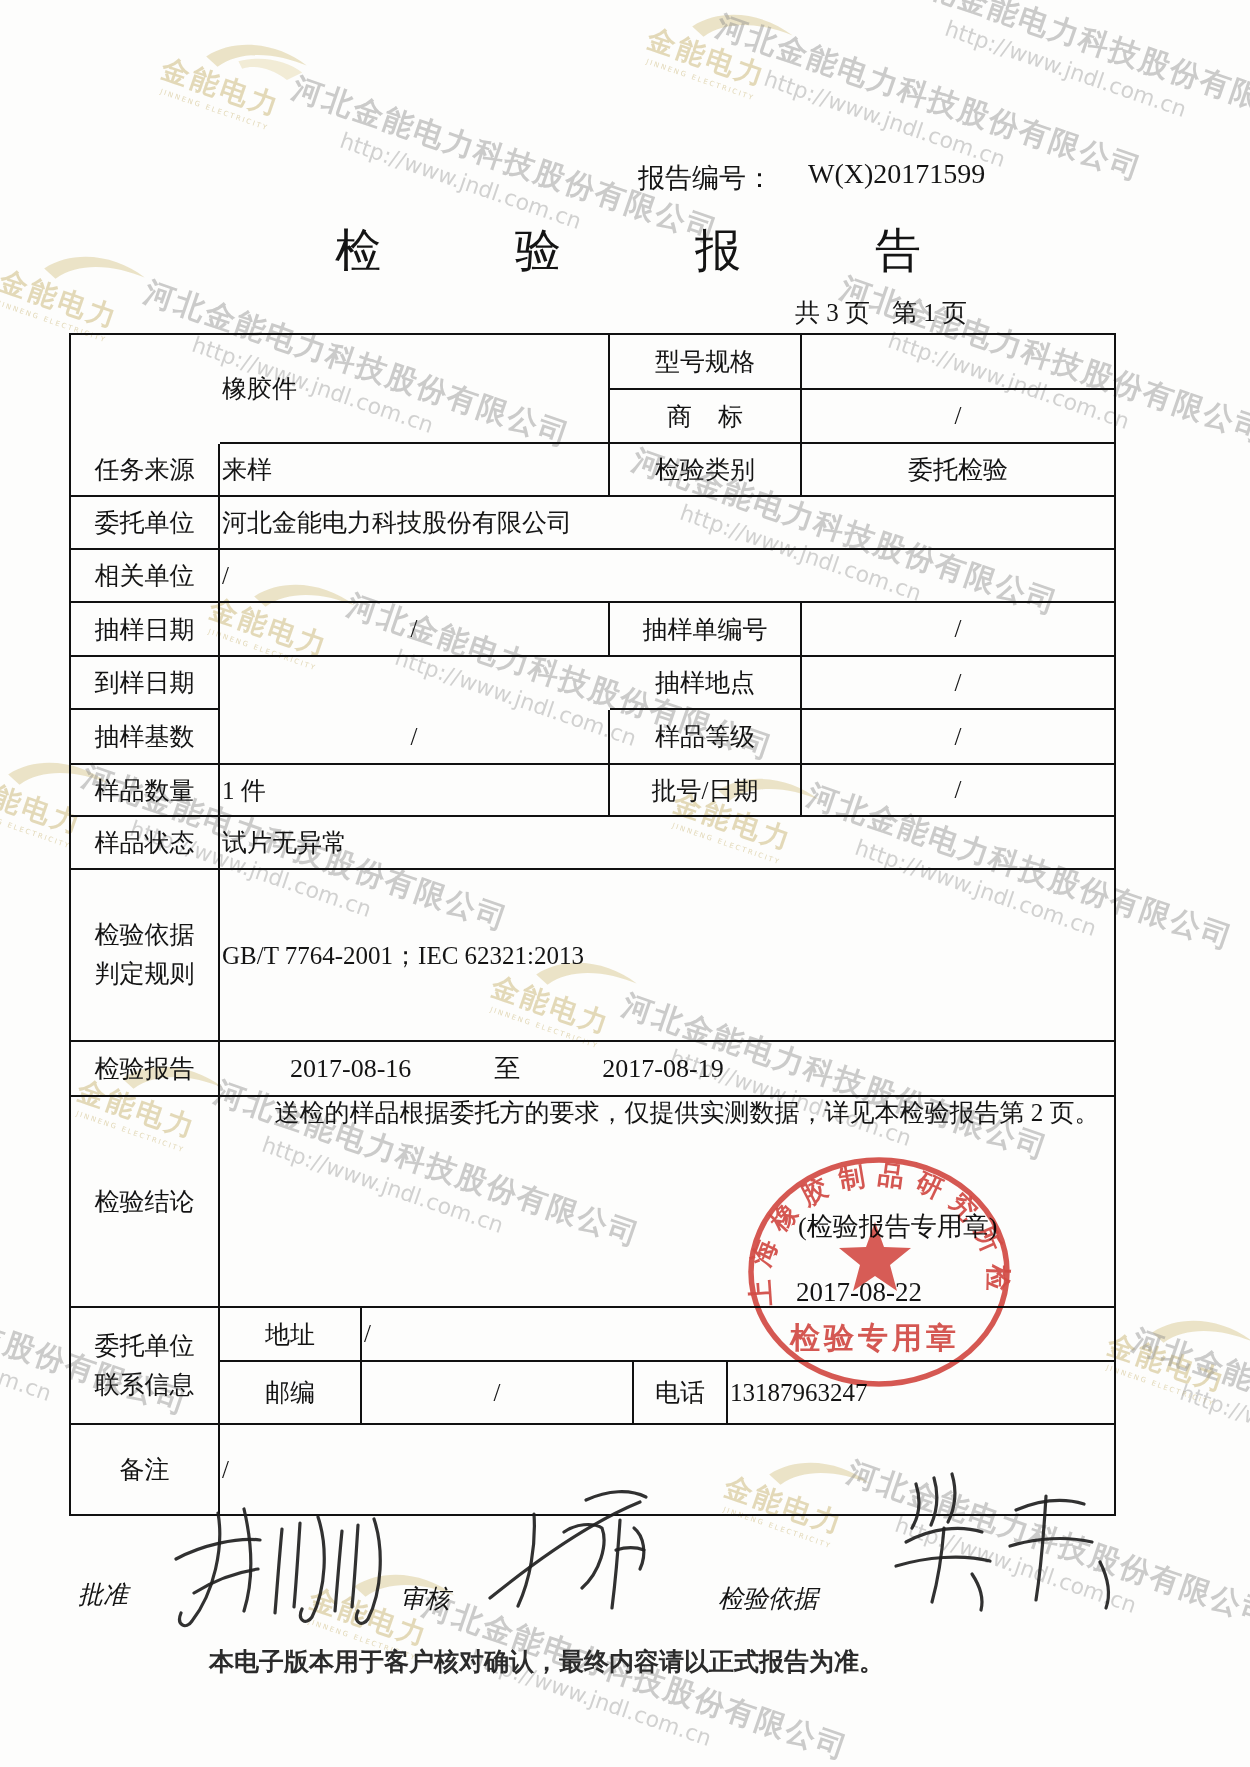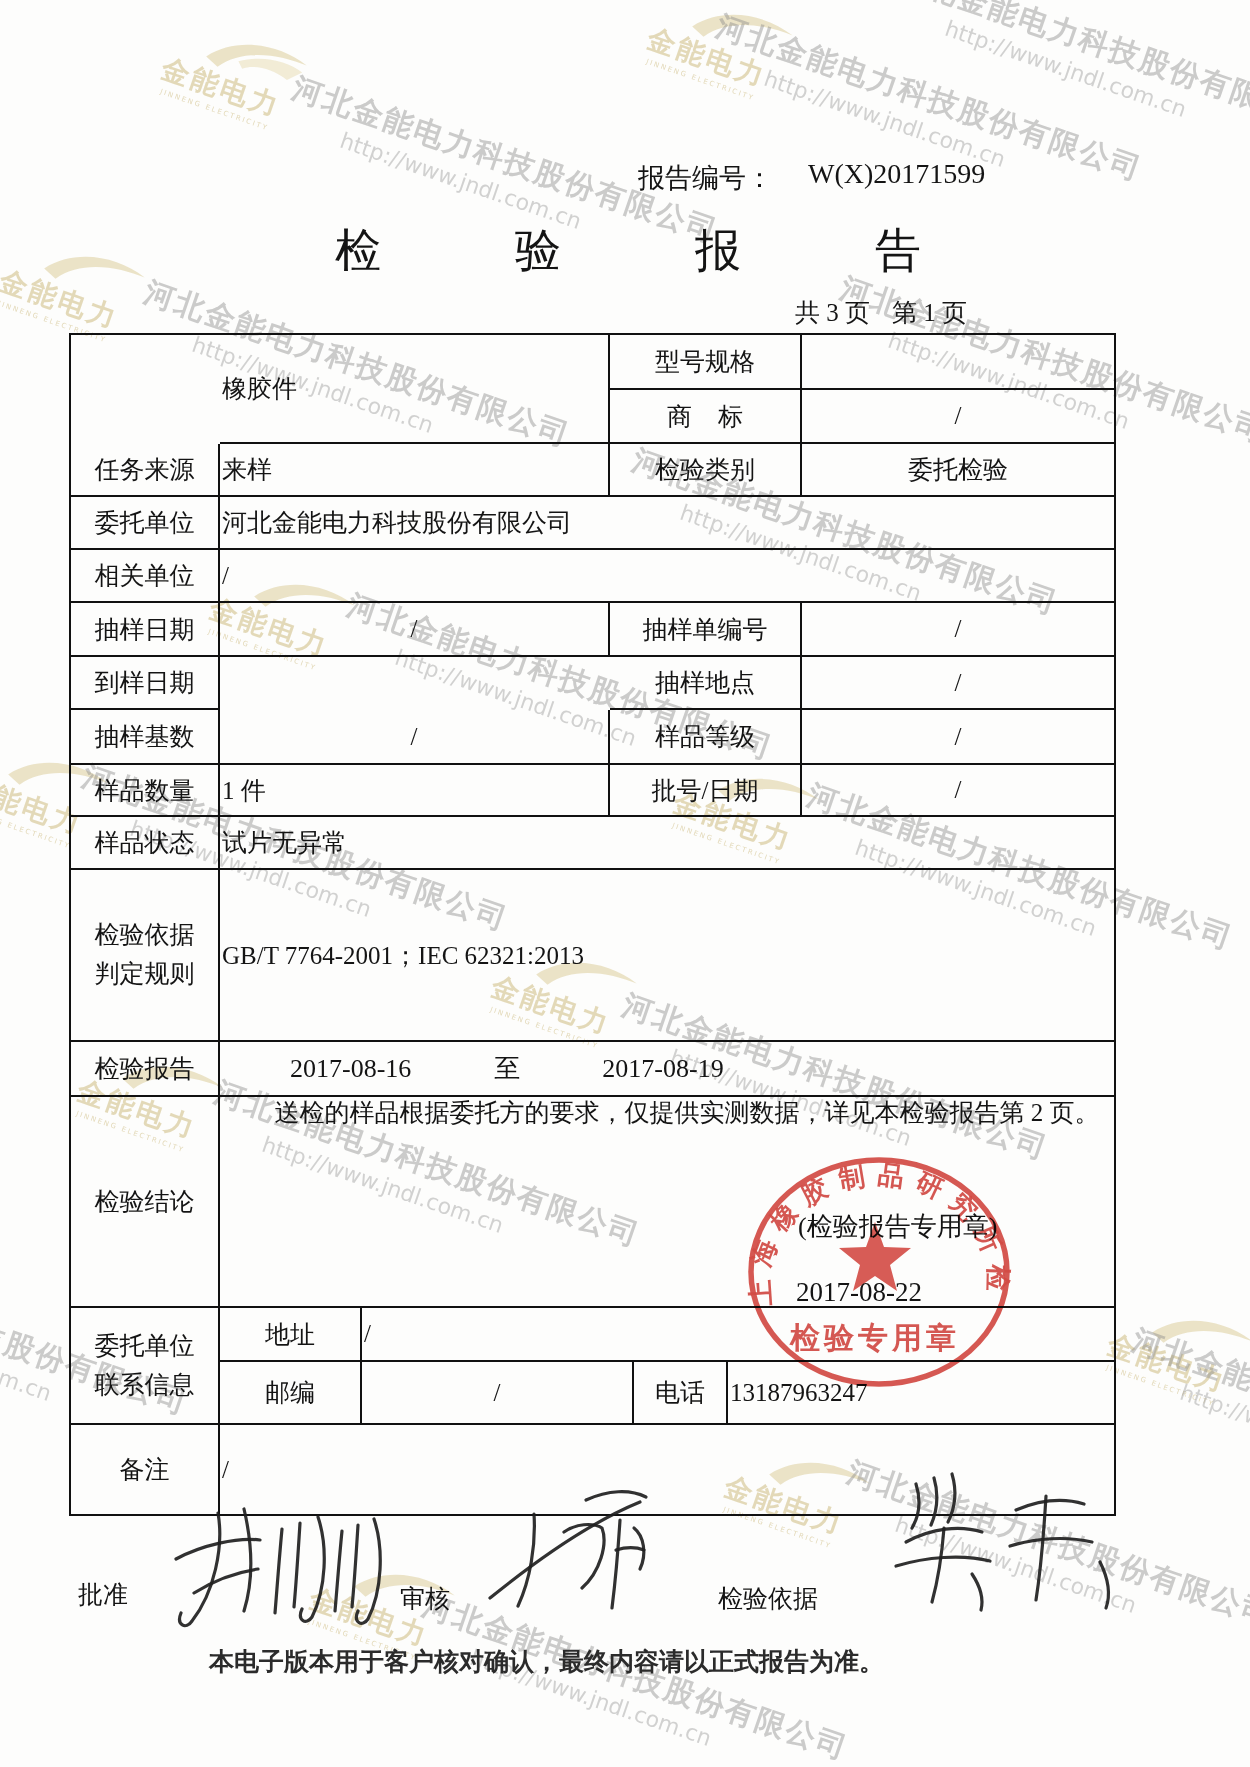--- a/index.html
+++ b/index.html
@@ -50,21 +50,21 @@
   .two-line{flex-direction:column; line-height:1.55; justify-content:center;}
   .sp{letter-spacing:26px; margin-right:-26px;}
   .datecell span{white-space:nowrap; font-size:26px;}
   .concl{position:relative; display:block; padding:0 10px 0 2px;}
   .concl p{margin:0; text-indent:2.1em; font-size:25px; line-height:1.3;}
   .stamp-note{position:absolute; left:578px; top:112px; font-size:26px; white-space:nowrap;}
   .stamp-date{position:absolute; left:576px; top:180px; font-size:27px; white-space:nowrap;}
   
   .stamp{position:absolute; left:745px; top:1152px; z-index:5; mix-blend-mode:multiply; opacity:.9;}
   
-  .sig-label{position:absolute; z-index:2; font-size:25px; white-space:nowrap;}
+  .sig-label{position:absolute; z-index:2; font-size:25px; white-space:nowrap;font-style:italic;}
   .sig{position:absolute; z-index:3;}
   .sig path{fill:none; stroke:#1f1f1f; stroke-width:3.2; stroke-linecap:round; stroke-linejoin:round; opacity:.92;}
   .foot-note{
     position:absolute; left:209px; top:1645px; z-index:2;
     font-size:25px; font-weight:bold; color:#2b2b2b;
     font-family:"DejaVu Sans","Liberation Sans",sans-serif;
   }
 </style>
 </head>
 <body>

